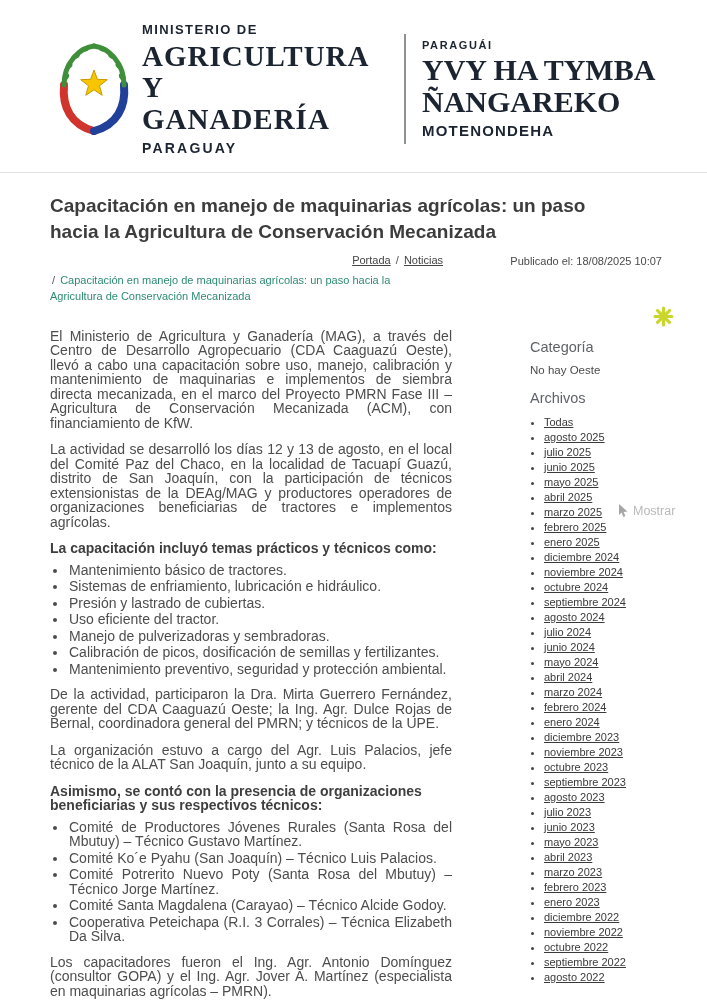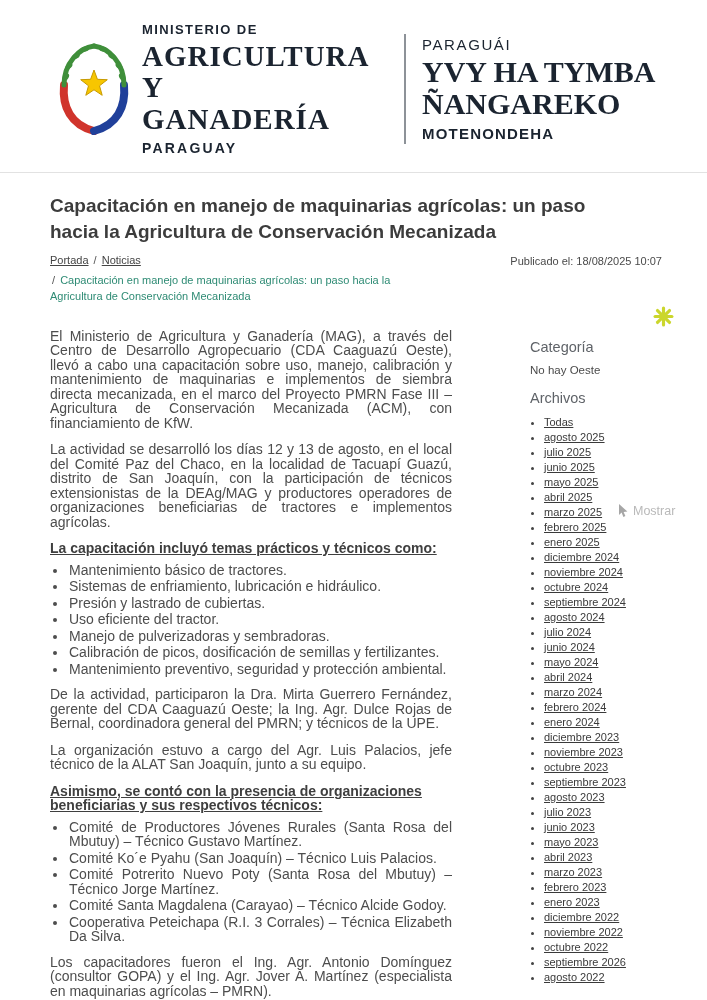--- a/index.html
+++ b/index.html
@@ -9,41 +9,41 @@
 
   
   .site-header { display: flex; align-items: center; padding: 22px 0 16px 54px; color: #1b2430; }
   .logo-wrap { width: 80px; height: 100px; flex: 0 0 auto; }
   .ministry { margin-left: 8px; width: 252px; }
   .m-small { font-size: 13px; font-weight: bold; letter-spacing: 1.4px; margin-bottom: 4px; }
   .m-big { font-family: "Liberation Serif", serif; font-size: 29px; font-weight: bold; line-height: 1.08; letter-spacing: 1px; }
   .m-country { font-size: 14px; font-weight: bold; letter-spacing: 2.2px; margin-top: 5px; }
   .header-divider { width: 2px; height: 110px; background: #8d9298; margin: 0 16px 0 10px; flex: 0 0 auto; }
   .guarani {}
-  .g-small { font-size: 15px; font-weight: normal; letter-spacing: 1.6px; margin-bottom: 3px; }
+  .g-small { font-size: 11px; font-weight: bold; letter-spacing: 1.6px; margin-bottom: 3px; }
   .g-big { font-family: "Liberation Serif", serif; font-size: 30px; font-weight: bold; line-height: 1.07; }
   .g-bottom { font-size: 15px; font-weight: bold; letter-spacing: 1.2px; margin-top: 4px; }
   .header-rule { border: none; border-top: 1px solid #e2e2e2; }
 
   
   main { padding: 20px 45px 0 50px; }
   h1.page-title { font-size: 19px; line-height: 1.35; color: #3c3c3c; max-width: 585px; font-weight: bold; margin-bottom: 8px; }
   .meta-row { display: flex; justify-content: space-between; align-items: flex-start; }
   .breadcrumb { font-size: 11px; color: #444; }
   .breadcrumb a { color: #444; text-decoration: underline; }
-  .crumb-line1 { line-height: 1.5; }
+  .crumb-line1 { line-height: 1.5; text-align: right; }
   .crumb-line2 { max-width: 393px; line-height: 1.5; margin-top: 3px; }
   .breadcrumb a.crumb-current { color: #2e8b74; text-decoration: none; }
   .sep { margin: 0 2px; color: #555; }
   .published { font-size: 11px; color: #4a4a4a; white-space: nowrap; margin-top: 3px; }
 
   .content-row { display: flex; margin-top: 24px; }
   article { flex: 0 0 402px; font-size: 14px; line-height: 14.5px; color: #4d4d4d; }
   article p.para { text-align: justify; margin-bottom: 12px; }
-  article p.bold-head { font-weight: bold; color: #3f3f3f; text-align: left; margin-bottom: 7px; text-decoration: underline; }
+  article p.bold-head { font-weight: bold; color: #3f3f3f; text-align: left; margin-bottom: 7px; }
   article ul { margin: 0 0 11px 18px; list-style: disc; }
   article li { margin-bottom: 2px; text-align: justify; padding-left: 1px; }
   .prod-sub { margin-top: 10px; }
 
   
   .sidebar { margin-left: 78px; padding-top: 10px; width: 134px; }
   .sidebar h3 { font-size: 14.5px; color: #5f6368; font-weight: normal; margin-bottom: 9px; }
   .no-temas { font-size: 11.5px; color: #4a4a4a; margin-bottom: 14px; }
   .archives { list-style: disc; margin-left: 14px; }
   .archives li { line-height: 15px; margin: 0; font-size: 11px; color: #444; }
@@ -188,21 +188,21 @@
             <li><a href="#">julio 2023</a></li>
             <li><a href="#">junio 2023</a></li>
             <li><a href="#">mayo 2023</a></li>
             <li><a href="#">abril 2023</a></li>
             <li><a href="#">marzo 2023</a></li>
             <li><a href="#">febrero 2023</a></li>
             <li><a href="#">enero 2023</a></li>
             <li><a href="#">diciembre 2022</a></li>
             <li><a href="#">noviembre 2022</a></li>
             <li><a href="#">octubre 2022</a></li>
-            <li><a href="#">septiembre 2026</a></li>
+            <li><a href="#">septiembre 2022</a></li>
             <li><a href="#">agosto 2022</a></li>
           </ul>
       </aside>
 
     </div>
   </main>
 
   <div class="mostrar-tooltip">
     <span style="line-height:0;">
       <svg width="11" height="14" viewBox="0 0 11 14">

